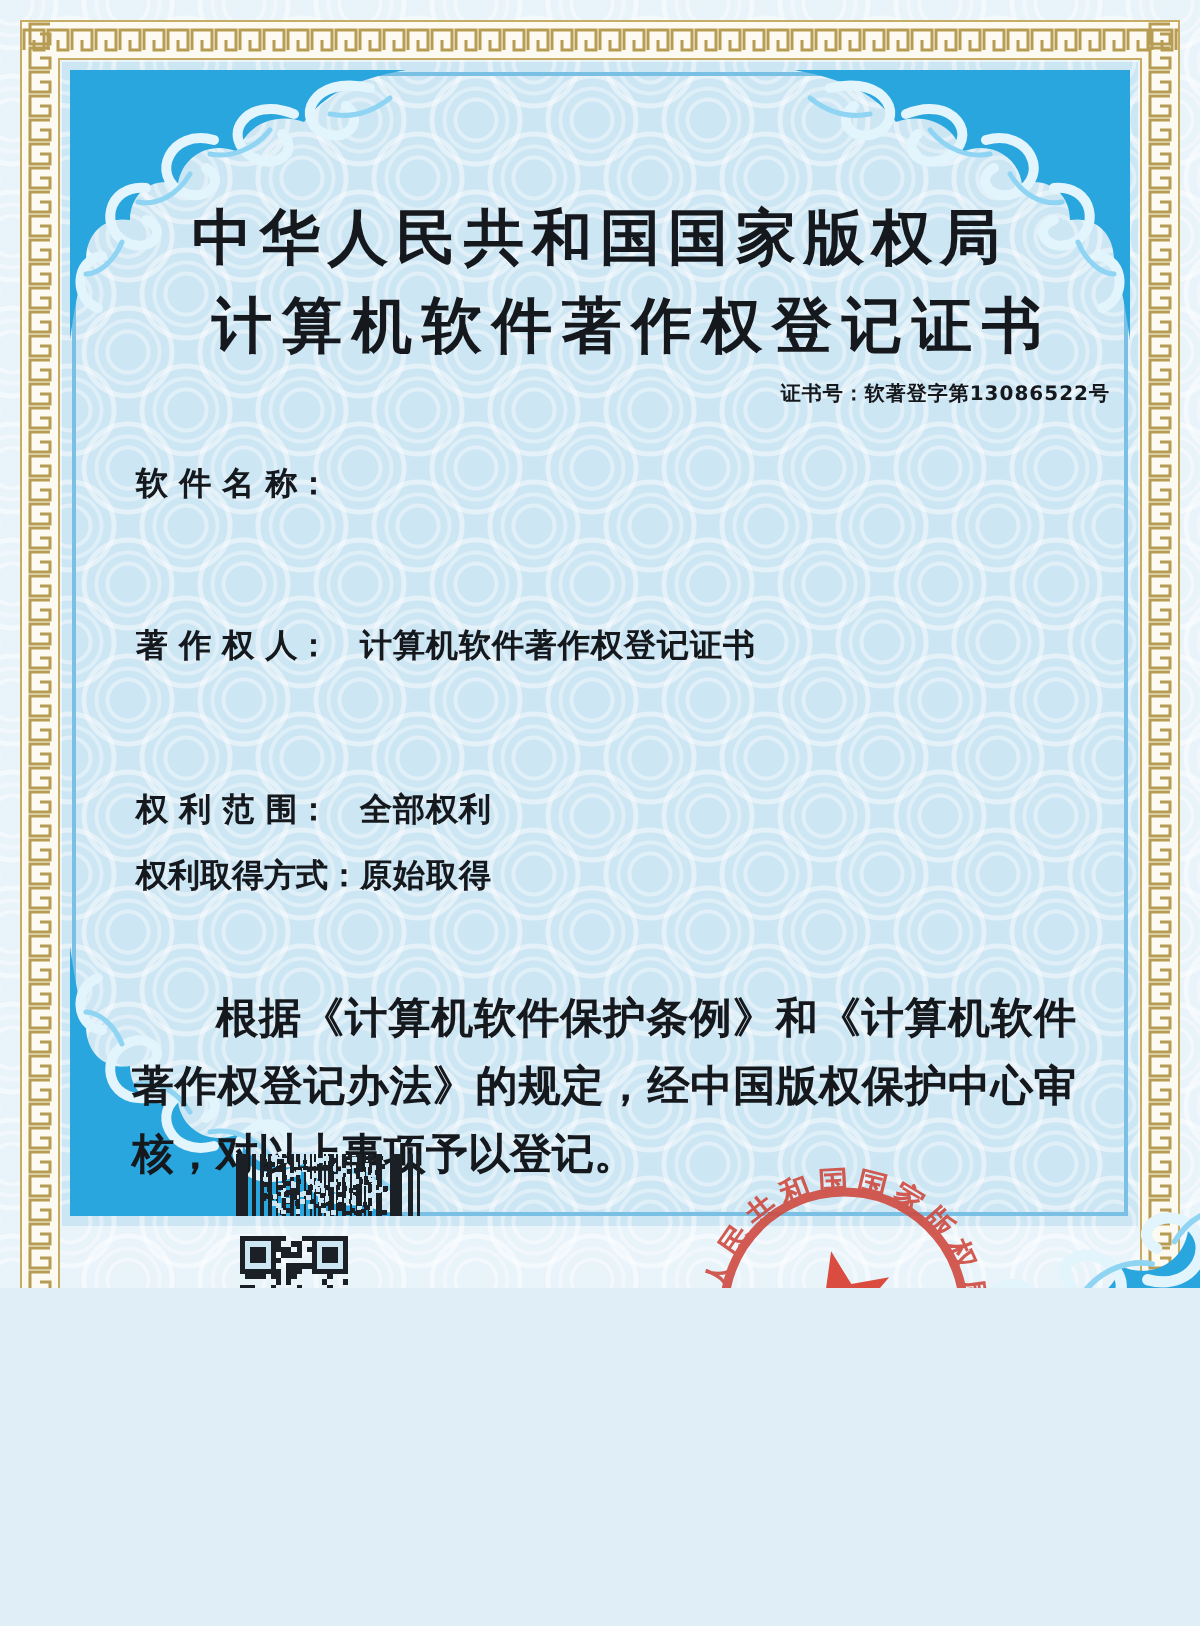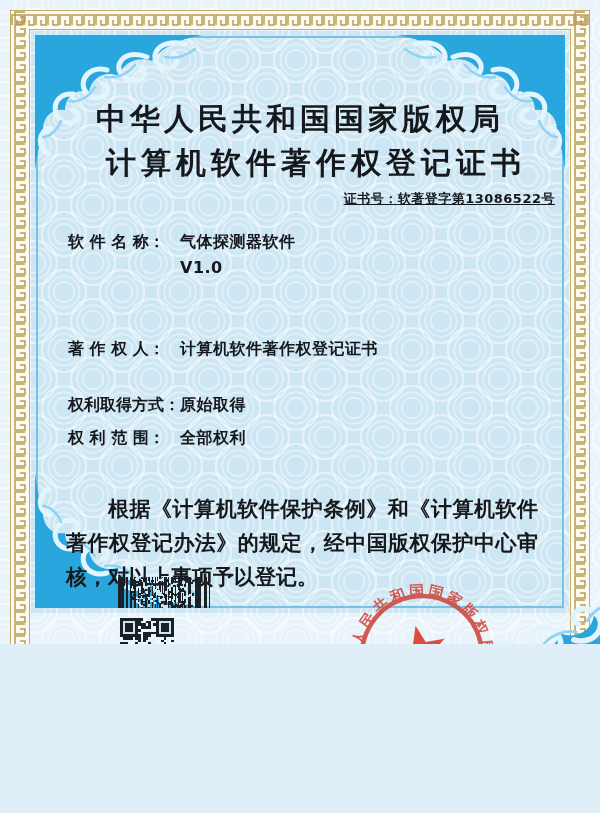--- a/index.html
+++ b/index.html
@@ -32,21 +32,21 @@
   .orn.bl{left:35px; bottom:36px; transform:scaleY(-1);}
   .orn.br{right:35px; bottom:36px; transform:scale(-1.12,-1.12); transform-origin:72% 72%;}
   .content{position:absolute; inset:0; z-index:6;}
 
   .title1{position:absolute; left:0; top:99px; width:600px; text-align:center;
     font-family:"DejaVu Serif","Liberation Serif",serif;
     font-size:30px; font-weight:bold; letter-spacing:4px; white-space:nowrap;}
   .title2{position:absolute; left:0; top:143px; width:600px; text-align:center;
     font-family:"DejaVu Serif","Liberation Serif",serif;
     font-size:30px; font-weight:bold; letter-spacing:5px; white-space:nowrap;margin-left:16px;}
-  .certno{position:absolute; top:190px; right:45px; font-size:13px; font-weight:bold; letter-spacing:.5px;text-decoration:underline;}
+  .certno{position:absolute; top:190px; right:45px; font-size:10px; font-weight:bold; letter-spacing:.5px;}
 
   .fgroup{position:absolute; left:68px;}
   .fg1{top:231px;} .fg2{top:394px;}
   .frow{display:flex; align-items:flex-start; line-height:21px; font-size:16px; font-weight:bold;}
   .fg1 .frow+.frow{margin-top:60px;}
   .fg2 .frow+.frow{margin-top:12px;}
   .flabel{width:112px; flex:0 0 112px; white-space:pre;}
   .fvalue{letter-spacing:.5px;}
   .fversion{margin-top:5px; line-height:21px;}
 
@@ -166,39 +166,35 @@
 
   <div class="content">
     <div class="title1">中华人民共和国国家版权局</div>
     <div class="title2">计算机软件著作权登记证书</div>
 
     <div class="certno"><span>证书号：</span><span>软著登字第13086522号</span></div>
 
     <div class="fgroup fg1">
       <div class="frow">
         <span class="flabel">软 件 名 称：</span>
-        <span class="fvalue">
-          <span>气体探测器软件</span>
-          <div class="fversion">V1.0</div>
-        </span>
       </div>
       <div class="frow">
         <span class="flabel">著 作 权 人：</span>
         <span class="fvalue">计算机软件著作权登记证书</span>
       </div>
     </div>
 
     <div class="fgroup fg2">
       <div class="frow">
+        <span class="flabel">权 利 范 围：</span>
+        <span class="fvalue">全部权利</span>
+      </div>
+      <div class="frow">
         <span class="flabel">权利取得方式：</span>
         <span class="fvalue">原始取得</span>
-      </div>
-      <div class="frow">
-        <span class="flabel">权 利 范 围：</span>
-        <span class="fvalue">全部权利</span>
       </div>
     </div>
 
     <p class="statement">根据《计算机软件保护条例》和《计算机软件著作权登记办法》的规定，经中国版权保护中心审核，对以上事项予以登记。</p>
 
     <svg id="bc" class="barcode" width="94" height="31" shape-rendering="crispEdges">
         <rect x="12" y="0" width="2" height="31" fill="#1b1f26"></rect>
         <rect x="16" y="0" width="2" height="31" fill="#1b1f26"></rect>
         <rect x="20" y="0" width="1" height="31" fill="#1b1f26"></rect>
         <rect x="23" y="0" width="2" height="31" fill="#1b1f26"></rect>

